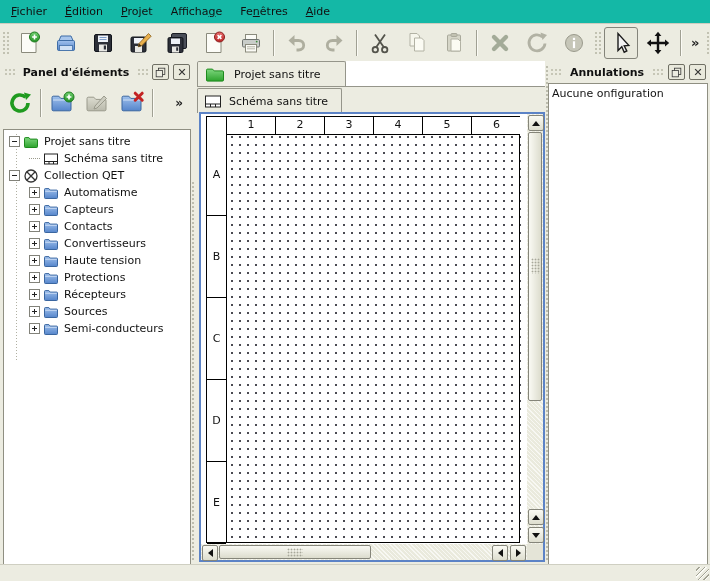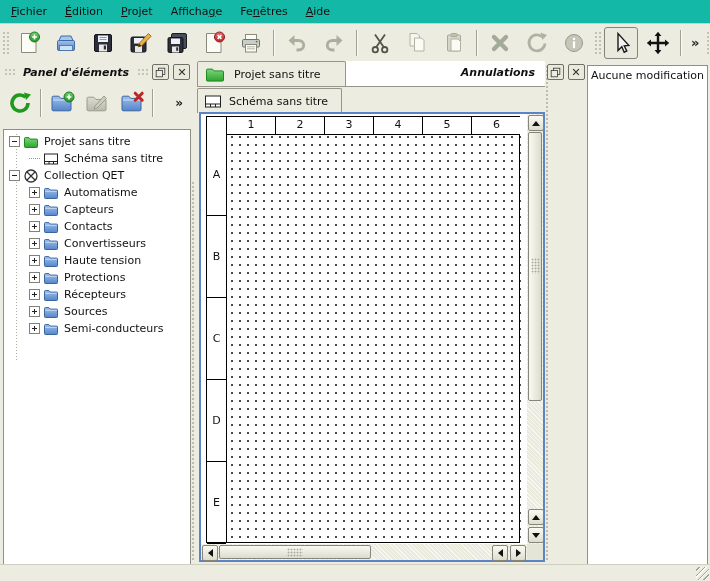--- a/index.html
+++ b/index.html
@@ -18,21 +18,21 @@
   .tb-btn{width:32px;height:30px;display:flex;align-items:center;justify-content:center;flex:none;border:1px solid transparent;border-radius:3px;}
   .tb-btn.pressed{background:#e9e9dd;border:1px solid #84847a;}
   .chev{font-size:13px;font-weight:bold;color:#222;padding:0 4px;}
 
   
   .content{position:absolute;left:0;top:61px;right:0;bottom:16px;}
 
   
   .dock-header{height:18px;display:flex;align-items:center;gap:4px;padding:0 2px;}
   .dock-dots{flex:1;height:9px;background-image:radial-gradient(circle,#c6c6b6 1px,transparent 1.3px);background-size:4px 4px;}
-  .dock-title{padding:0 4px;font-weight:bold;white-space:nowrap;font-style:italic;}
+  .dock-title{padding:0 4px;font-weight:bold;white-space:nowrap;}
   .dock-btn{width:15px;height:14px;background:#e9e9dc;border:1px solid #6f6f64;border-radius:2px;display:flex;align-items:center;justify-content:center;flex:none;}
 
   
   .left-panel{position:absolute;left:2px;top:2px;width:190px;bottom:0;display:flex;flex-direction:column;}
   .lp-toolbar{height:40px;display:flex;align-items:center;gap:5px;padding:2px 3px;}
   .lp-btn{width:30px;height:30px;display:flex;align-items:center;justify-content:center;flex:none;}
   .lp-sep{width:0;height:28px;border-left:1px solid #a0a093;border-right:1px solid #fbfbf5;flex:none;}
   .lp-chev{margin-left:auto;margin-right:6px;font-size:12px;font-weight:bold;color:#222;}
   .filter-row{height:26px;display:flex;align-items:center;gap:6px;padding:0 4px;}
   .filter-input{flex:1;height:18px;border:1px solid #82827a;border-radius:2px;background:#fff;font-family:"DejaVu Sans",sans-serif;font-size:11px;padding:1px 3px;min-width:0;}
@@ -80,21 +80,21 @@
   .hthumb{position:absolute;top:1px;bottom:1px;left:0;width:55%;background:linear-gradient(#fafaf4,#dcdccd);border:1px solid #85857a;border-radius:2px;display:flex;align-items:center;justify-content:center;}
   .grip-v{width:9px;height:16px;background-image:radial-gradient(circle,#a8a89a 0.8px,transparent 1.1px);background-size:3px 3px;}
   .grip-h{width:16px;height:9px;background-image:radial-gradient(circle,#a8a89a 0.8px,transparent 1.1px);background-size:3px 3px;}
   .sb-corner{position:absolute;right:0;bottom:0;width:16px;height:16px;background:#e4e4d7;}
   .ar-up{width:0;height:0;border-left:4px solid transparent;border-right:4px solid transparent;border-bottom:5px solid #111;}
   .ar-down{width:0;height:0;border-left:4px solid transparent;border-right:4px solid transparent;border-top:5px solid #111;}
   .ar-left{width:0;height:0;border-top:4px solid transparent;border-bottom:4px solid transparent;border-right:5px solid #111;}
   .ar-right{width:0;height:0;border-top:4px solid transparent;border-bottom:4px solid transparent;border-left:5px solid #111;}
 
   
-  .right-panel{position:absolute;left:548px;top:2px;right:2px;bottom:0;display:flex;flex-direction:row;justify-content:flex-end;}
+  .right-panel{position:absolute;left:548px;top:2px;right:2px;bottom:0;display:flex;flex-direction:column;}
   .undo-list{flex:1;background:#fff;border:1px solid #8f8f82;margin-top:2px;padding:2px 3px;}
   .undo-item{height:16px;line-height:16px;white-space:nowrap;}
 
   
   .statusbar{position:absolute;left:0;right:0;bottom:0;height:16px;background:#ECECE1;border-top:1px solid #cfcfc2;}
   .grip{position:absolute;right:1px;bottom:1px;width:13px;height:13px;background:repeating-linear-gradient(135deg,transparent 0 2px,#a3a394 2px 3px,#fdfdf8 3px 4px);}
 </style>
 </head>
 <body>
 
@@ -602,21 +602,21 @@
               <rect x="1.5" y="4.5" width="8" height="8" fill="#ECECE1" stroke="#333"></rect>
             </svg>
           </span>
         <span class="dock-btn">
             <svg width="10" height="10" viewBox="0 0 14 14">
               <path d="M3 3l8 8M11 3l-8 8" stroke="#333" stroke-width="1.7"></path>
             </svg>
           </span>
       </div>
       <div class="undo-list">
-        <div class="undo-item">Aucune modification</div>
+        <div class="undo-item">Aucune onfiguration</div>
       </div>
     </div>
   </div>
 
   <div class="statusbar">
     <span class="grip"></span>
   </div>
 
 </div>
 

